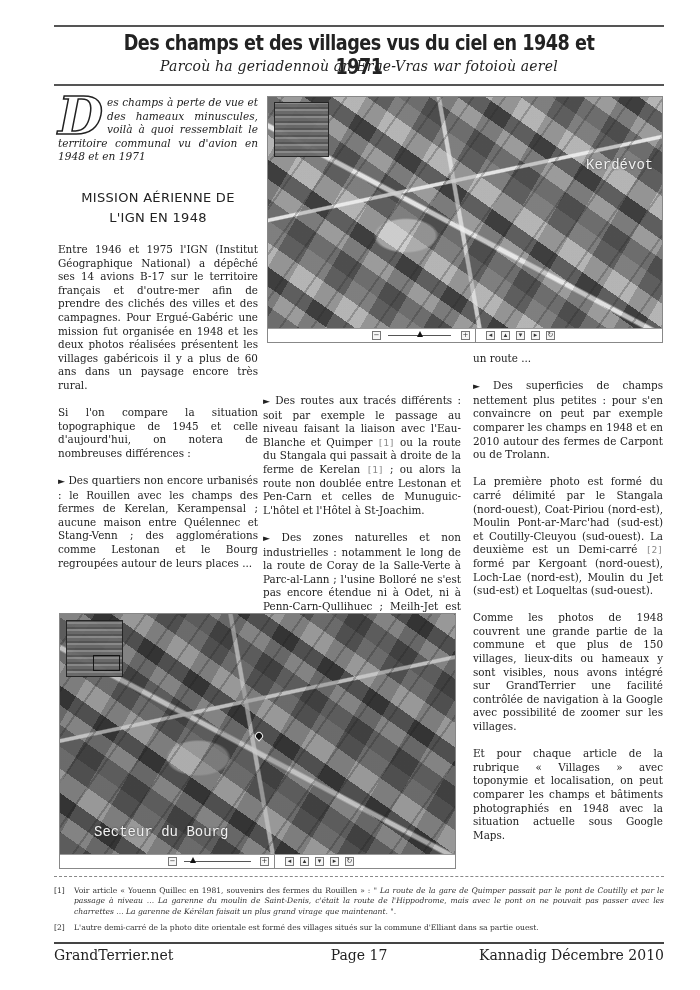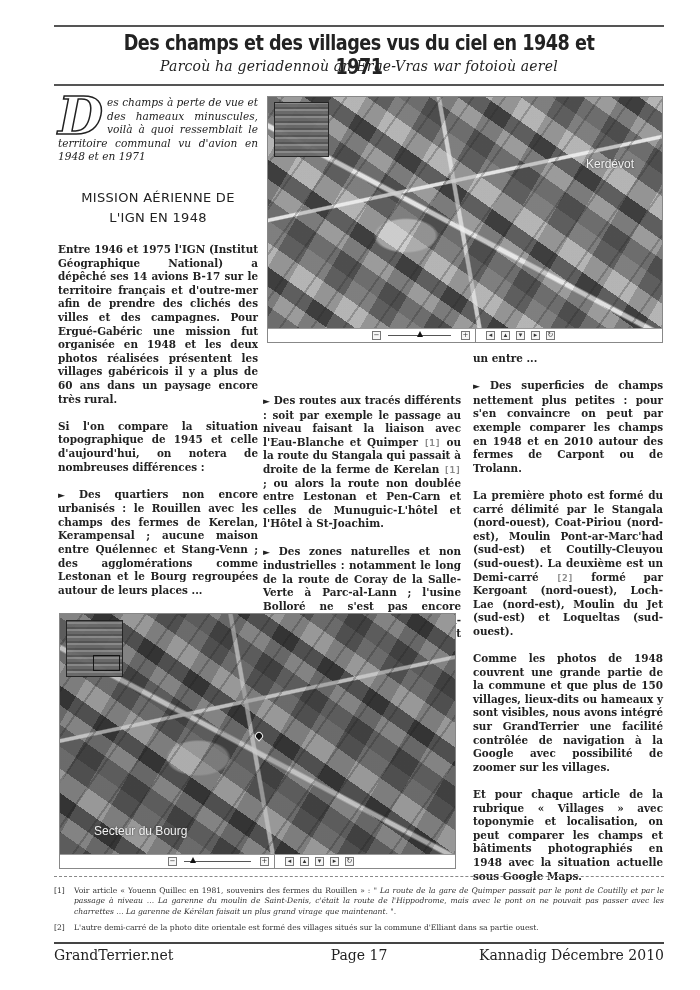--- a/index.html
+++ b/index.html
@@ -9,21 +9,21 @@
   .rule { position: absolute; left: 54px; width: 610px; height: 2px; background: #555; }
   .rule.top { top: 25px; }
   .rule.mid { top: 84px; }
 
   .title { position: absolute; top: 31px; left: 54px; width: 610px; text-align: center;
     font-family: "DejaVu Sans", sans-serif; font-size: 21px; font-weight: bold; letter-spacing: -0.6px;
     transform: scaleX(0.84); transform-origin: center; color: #222; }
   .subtitle { position: absolute; top: 58px; left: 54px; width: 610px; text-align: center;
     font-family: "DejaVu Serif", serif; font-style: italic; font-size: 14px; color: #222; letter-spacing: 0.2px; }
 
-  .col { position: absolute; font-size: 10.4px; line-height: 13.6px; text-align: justify; color: #222; font-weight: bold; }
+  .col { position: absolute; font-size: 10.4px; line-height: 13.6px; text-align: justify; color: #222; }
   .col p { margin-bottom: 13.6px; }
 
   .lead { position: absolute; top: 96px; left: 58px; width: 200px; font-style: italic; font-size: 10.6px; line-height: 13.5px; color: #222; text-align: justify; }
   .dropcap { float: left; font-family: "DejaVu Serif", serif; font-style: italic; font-size: 52px; line-height: 40px;
     margin: 0 4px -2px 0; color: #fff; -webkit-text-stroke: 1.5px #222; font-weight: bold; }
   .section-title { position: absolute; top: 188px; left: 58px; width: 200px; text-align: center;
     font-family: "DejaVu Sans", sans-serif; font-size: 13px; line-height: 20px; letter-spacing: 0.3px; color: #222; }
 
   .arrow { font-size: 9px; }
   .ref { color: #888; font-family: "DejaVu Sans Mono", monospace; font-size: 9.5px; }
@@ -38,21 +38,21 @@
       repeating-linear-gradient(35deg, #5a5a5a 0 18px, #8c8c8c 18px 34px, #4a4a4a 34px 50px, #a7a7a7 50px 70px, #6d6d6d 70px 88px),
       #666;
     filter: contrast(1.05);
   }
   .map .photo::after { content: ""; position: absolute; inset: 0;
     background: repeating-linear-gradient(-55deg, rgba(40,40,40,0.25) 0 2px, transparent 2px 26px),
                 repeating-linear-gradient(120deg, rgba(255,255,255,0.12) 0 30px, rgba(0,0,0,0.12) 30px 55px); }
   .map .inset { position: absolute; border: 1px solid #222; background:
       repeating-linear-gradient(0deg, #6a6a6a 0 3px, #8a8a8a 3px 5px, #555 5px 7px),
       #666; opacity: 0.95; }
-  .map .label { position: absolute; color: #f2f2f2; font-family: Liberation Sans, sans-serif; font-size: 12px; text-shadow: 0 0 2px #333; }
+  .map .label { position: absolute; color: #f2f2f2; font-family: Liberation Mono, monospace; font-size: 14px; text-shadow: 0 0 2px #333; }
   .map .controls { position: absolute; left: 0; right: 0; bottom: 0; height: 14px; background: #fff; border-top: 1px solid #999; }
   .ctl { position: absolute; top: 2px; width: 9px; height: 9px; border: 1px solid #777; background: #f6f6f6;
     font-family: "DejaVu Sans", sans-serif; font-size: 7px; line-height: 7px; text-align: center; color: #333; }
   .slider { position: absolute; top: 6px; height: 1px; background: #555; }
   .thumb { position: absolute; top: 2px; width: 0; height: 0; border-left: 3px solid transparent; border-right: 3px solid transparent; border-bottom: 6px solid #111; }
   .sep { position: absolute; top: 0; width: 1px; height: 14px; background: #888; }
 
   .pin { position: absolute; width: 8px; height: 8px; border-radius: 50% 50% 50% 0; transform: rotate(-45deg);
     background: #111; border: 1.5px solid #eee; }
 
@@ -108,21 +108,21 @@
     <div class="ctl" style="left:278px;">↻</div>
   </div>
 </div>
 
 <div class="col" style="top:352px; left:263px; width:198px;margin-top:42px;">
   <p><span class="arrow">►</span><span> Des routes aux tracés différents : soit par exemple le passage au niveau faisant la liaison avec l'Eau-Blanche et Quimper </span><span class="ref">[1]</span><span> ou la route du Stangala qui passait à droite de la ferme de Kerelan </span><span class="ref">[1]</span><span> ; ou alors la route non doublée entre Lestonan et Pen-Carn et celles de Munuguic-L'hôtel et l'Hôtel à St-Joachim.</span></p>
   <p><span class="arrow">►</span><span> Des zones naturelles et non industrielles : notamment le long de la route de Coray de la Salle-Verte à Parc-al-Lann ; l'usine Bolloré ne s'est pas encore étendue ni à Odet, ni à Penn-Carn-Qullihuec ; Meilh-Jet est encore</span></p>
 </div>
 
 <div class="col" style="top:352px; left:473px; width:190px;">
-  <p>un entre ...</p>
+  <p>un route ...</p>
   <p><span class="arrow">►</span><span> Des superficies de champs nettement plus petites : pour s'en convaincre on peut par exemple comparer les champs en 1948 et en 2010 autour des fermes de Carpont ou de Trolann.</span></p>
   <p><span>La première photo est formé du carré délimité par le Stangala (nord-ouest), Coat-Piriou (nord-est), Moulin Pont-ar-Marc'had (sud-est) et Coutilly-Cleuyou (sud-ouest). La deuxième est un Demi-carré </span><span class="ref">[2]</span><span> formé par Kergoant (nord-ouest), Loch-Lae (nord-est), Moulin du Jet (sud-est) et Loqueltas (sud-ouest).</span></p>
   <p>Comme les photos de 1948 couvrent une grande partie de la commune et que plus de 150 villages, lieux-dits ou hameaux y sont visibles, nous avons intégré sur GrandTerrier une facilité contrôlée de navigation à la Google avec possibilité de zoomer sur les villages.</p>
   <p>Et pour chaque article de la rubrique « Villages » avec toponymie et localisation, on peut comparer les champs et bâtiments photographiés en 1948 avec la situation actuelle sous Google Maps.</p>
 </div>
 
 <div class="map" style="top:613px; left:59px; width:397px; height:256px;">
   <div class="photo" style="filter: brightness(0.85) contrast(1.05);"></div>
   <div class="inset" style="left:6px; top:6px; width:57px; height:57px;">
     <div style="position:absolute; left:26px; top:34px; width:27px; height:16px; border:1px solid #111;"></div>

